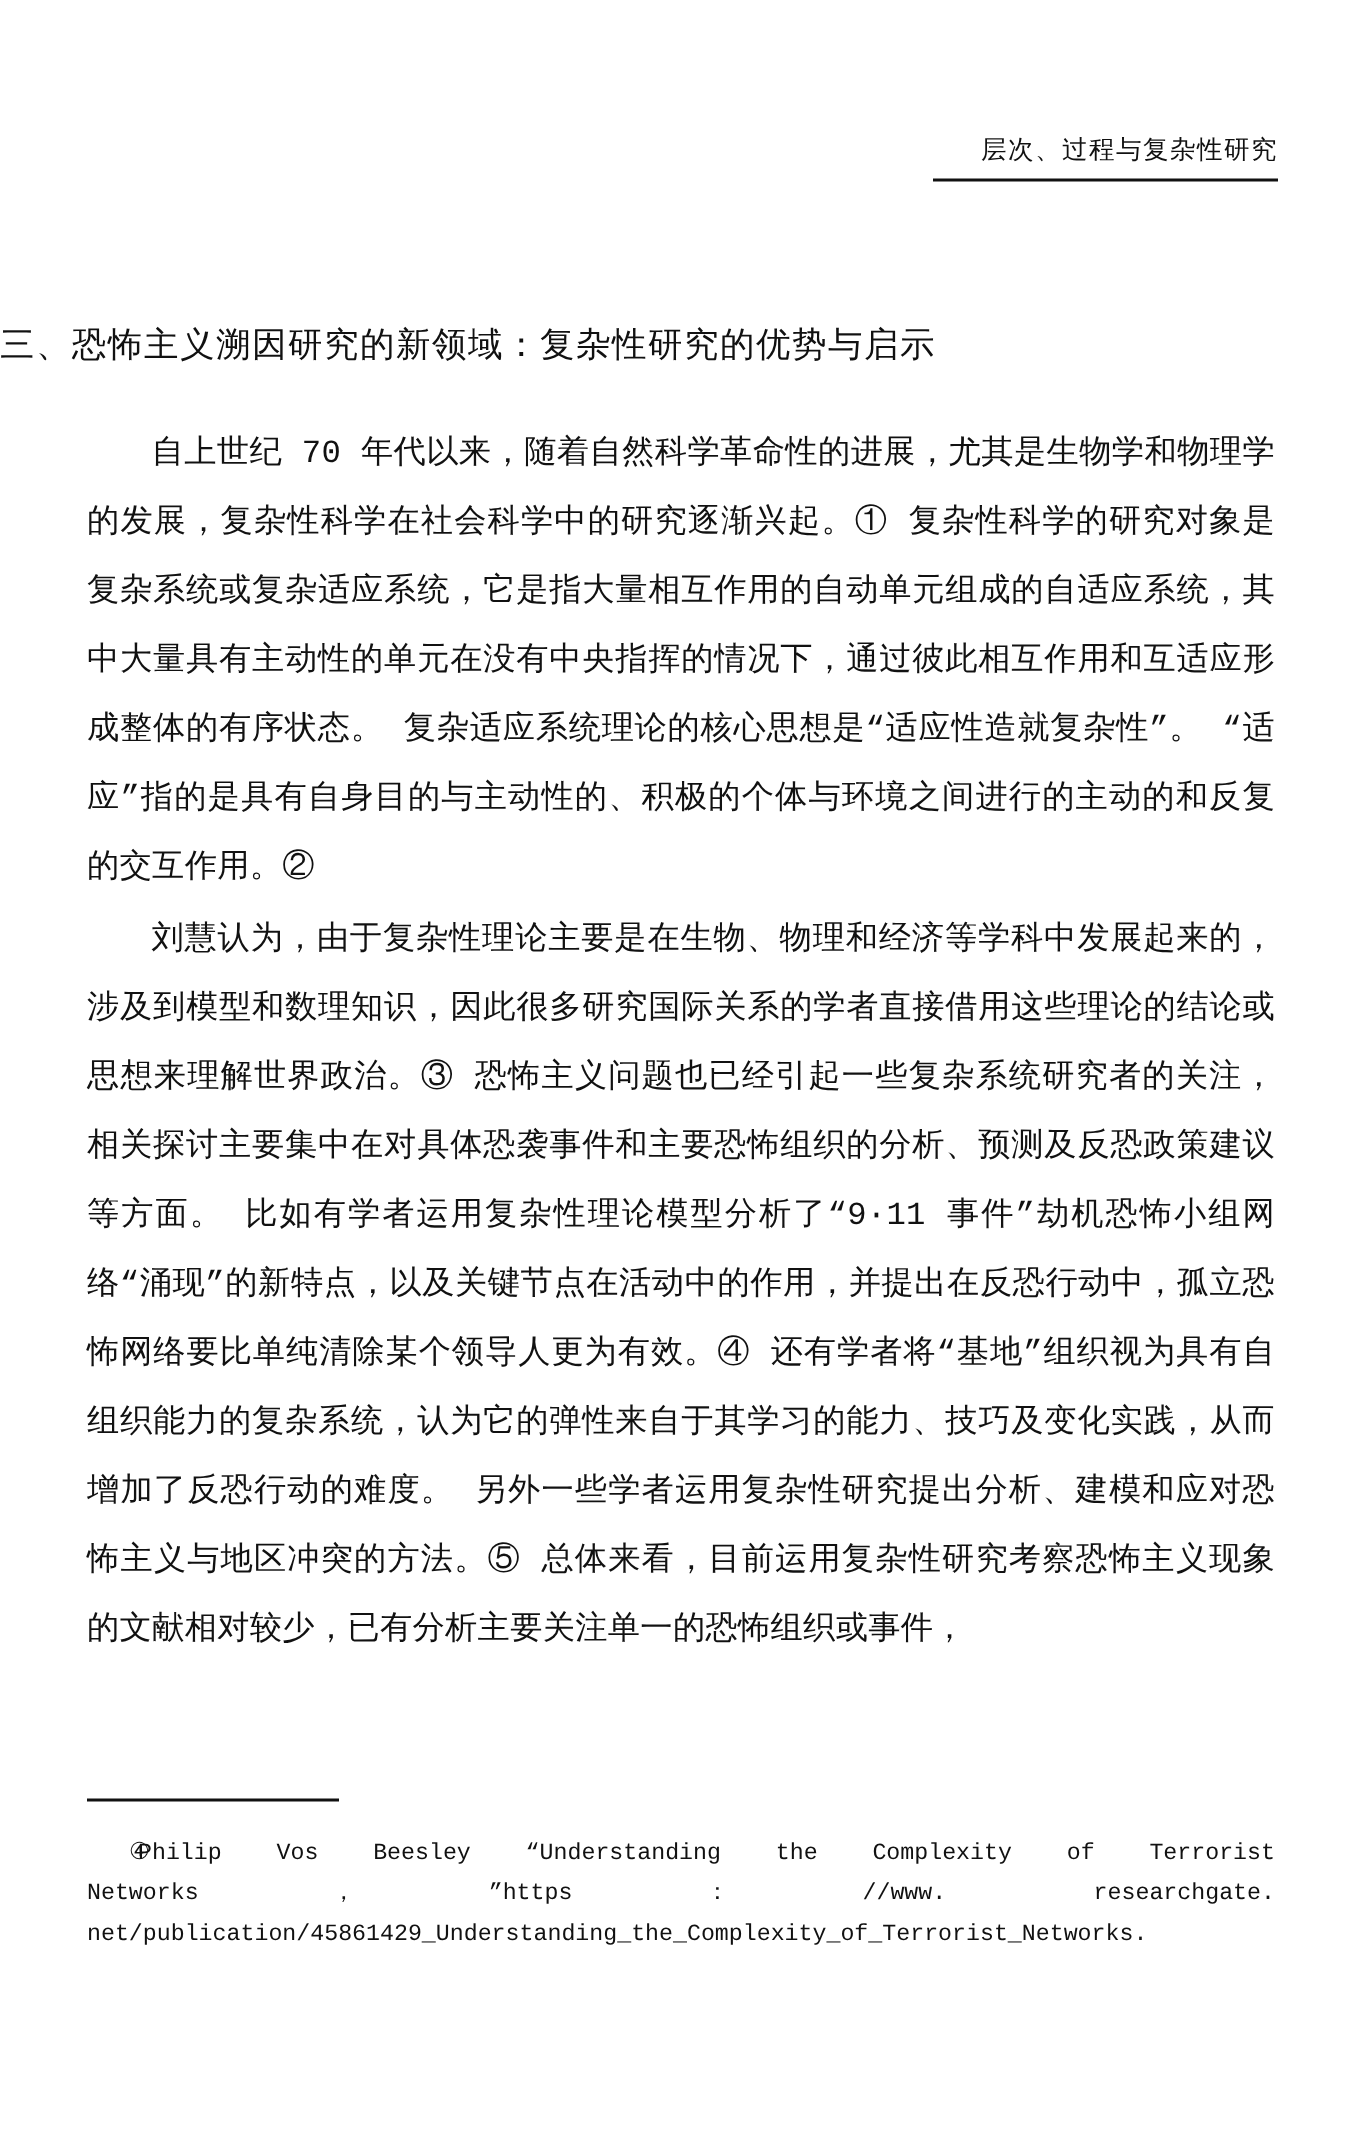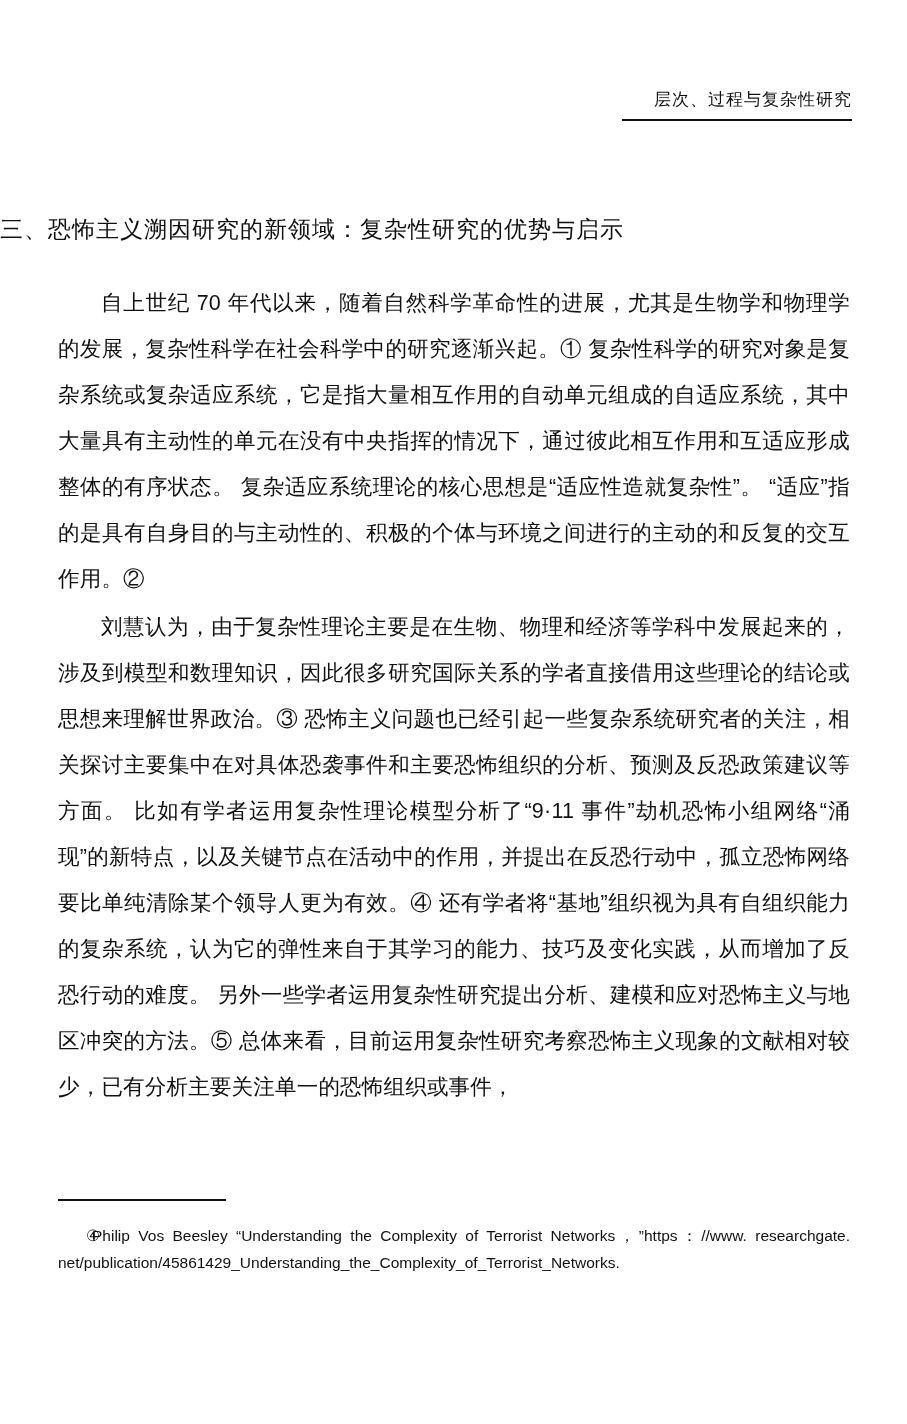--- a/index.html
+++ b/index.html
@@ -5,21 +5,21 @@
   html, body {
     margin: 0;
     padding: 0;
     background: #ffffff;
   }
   .page {
     position: relative;
     width: 907px;
     height: 1416px;
     background: #ffffff;
-    font-family: Liberation Sans, sans-serif;
+    font-family: Liberation Mono, monospace;
     color: #111111;
     box-sizing: border-box;
     overflow: hidden;
   }
   .running-head {
     position: absolute;
     top: 88px;
     right: 55px;
     font-size: 17px;
     letter-spacing: 1px;

